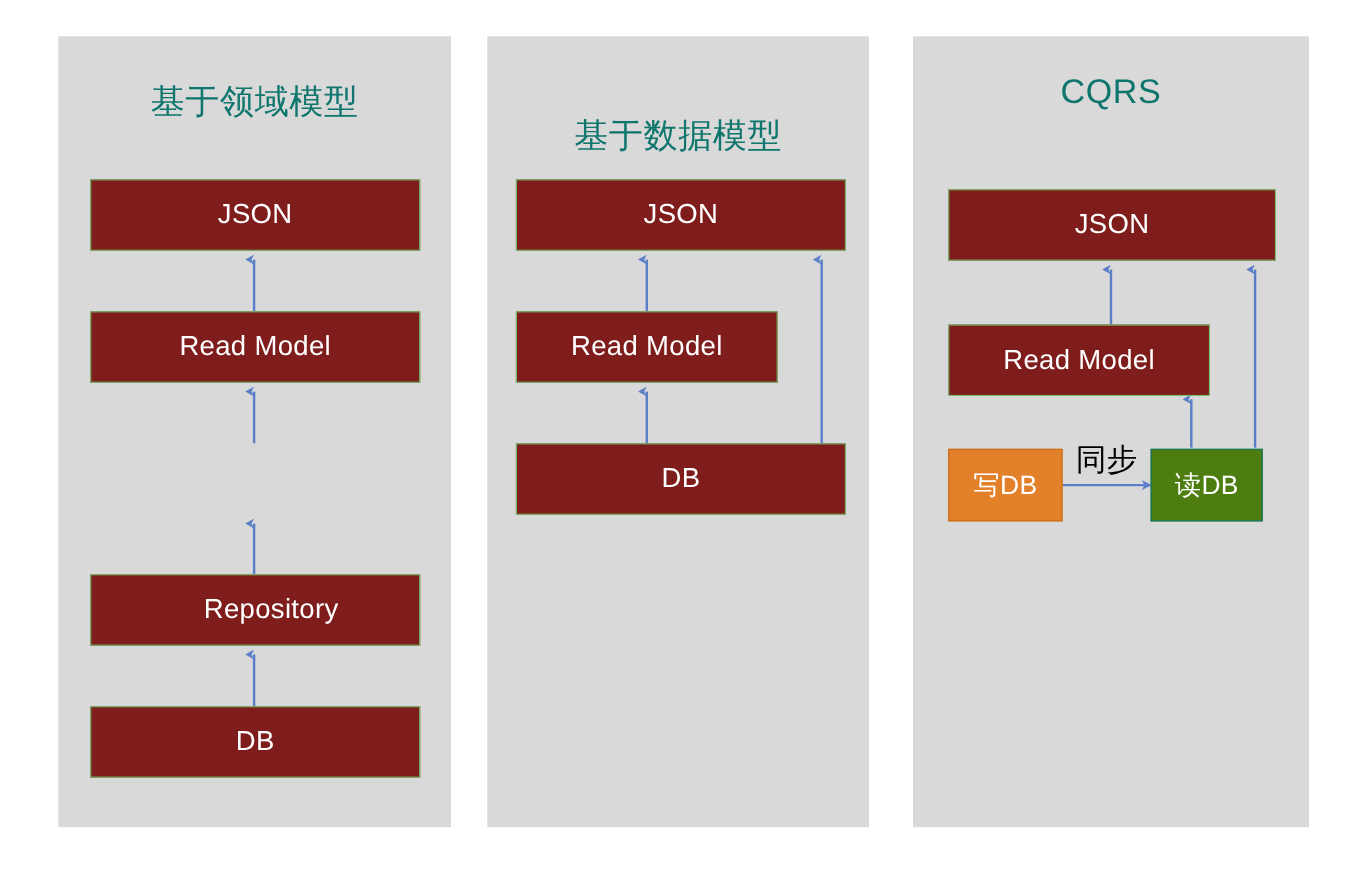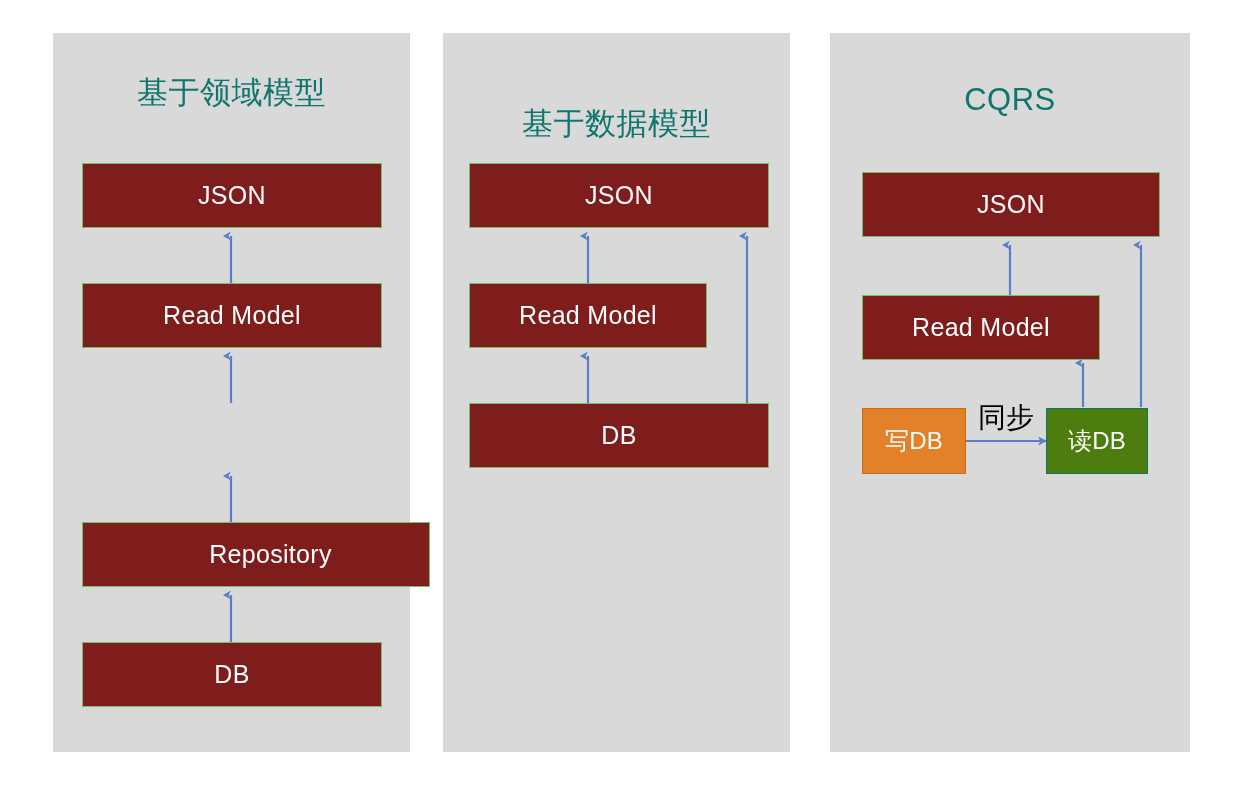--- a/index.html
+++ b/index.html
@@ -93,21 +93,21 @@
 
       <line x1="178" y1="370" x2="178" y2="323" stroke="#5b7fc7" stroke-width="2.2" marker-end="url(#ah1)"></line>
 
       <line x1="178" y1="489" x2="178" y2="443" stroke="#5b7fc7" stroke-width="2.2" marker-end="url(#ah1)"></line>
 
       <line x1="178" y1="609" x2="178" y2="562" stroke="#5b7fc7" stroke-width="2.2" marker-end="url(#ah1)"></line>
     </svg>
 
     <div class="node green" style="left:29px; top:130px; width:300px; height:65px;">JSON</div>
     <div class="node green" style="left:29px; top:250px; width:300px; height:65px;">Read Model</div>
-    <div class="node green" style="left:29px; top:489px; width:348px; height:65px;padding-left:29px;">Repository</div>
+    <div class="node green" style="left:29px; top:489px; width:300px; height:65px;padding-left:29px;">Repository</div>
     <div class="node green" style="left:29px; top:609px; width:300px; height:65px;">DB</div>
   </div>
 
   <div class="panel" style="left:443px; top:33px; width:347px; height:719px;">
     <div class="panel-title" style="top:42px;margin-top:31px;">基于数据模型</div>
 
     <svg class="arrow-svg" style="left:0; top:0; width:347px; height:719px;">
       <defs>
         <marker id="ah2" markerWidth="9" markerHeight="9" refX="4.5" refY="8" orient="auto" markerUnits="userSpaceOnUse">
           <path d="M0,8 L4.5,0 L9,8 L4.5,5.6 Z" fill="#5b7fc7"></path>
@@ -120,21 +120,21 @@
 
       <line x1="304" y1="370" x2="304" y2="203" stroke="#5b7fc7" stroke-width="2.2" marker-end="url(#ah2)"></line>
     </svg>
 
     <div class="node green" style="left:26px; top:130px; width:300px; height:65px;">JSON</div>
     <div class="node green" style="left:26px; top:250px; width:238px; height:65px;">Read Model</div>
     <div class="node green" style="left:26px; top:370px; width:300px; height:65px;">DB</div>
   </div>
 
   <div class="panel" style="left:830px; top:33px; width:360px; height:719px;">
-    <div class="panel-title" style="top:33px;margin-top:16px;">CQRS</div>
+    <div class="panel-title" style="top:33px;">CQRS</div>
 
     <svg class="arrow-svg" style="left:0; top:0; width:360px; height:719px;">
       <defs>
         <marker id="ah3" markerWidth="9" markerHeight="9" refX="4.5" refY="8" orient="auto" markerUnits="userSpaceOnUse">
           <path d="M0,8 L4.5,0 L9,8 L4.5,5.6 Z" fill="#5b7fc7"></path>
         </marker>
         <marker id="ah3r" markerWidth="9" markerHeight="9" refX="8" refY="4.5" orient="auto" markerUnits="userSpaceOnUse">
           <path d="M0,0 L9,4.5 L0,9 L2.4,4.5 Z" fill="#5b7fc7"></path>
         </marker>
       </defs>

